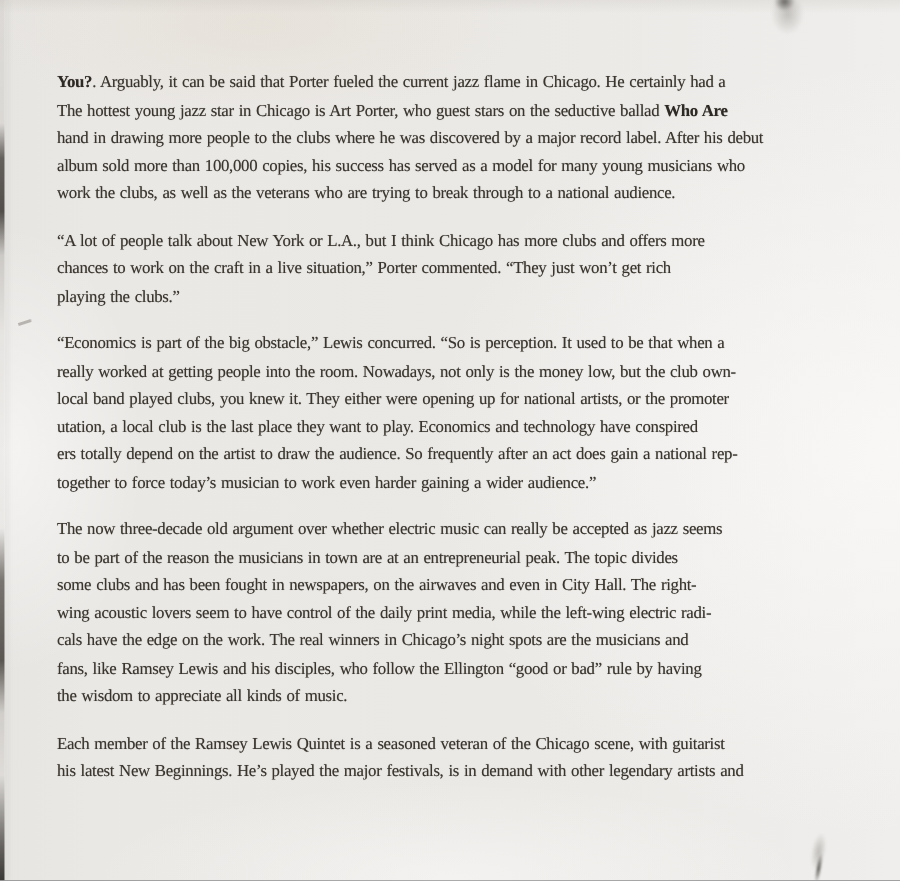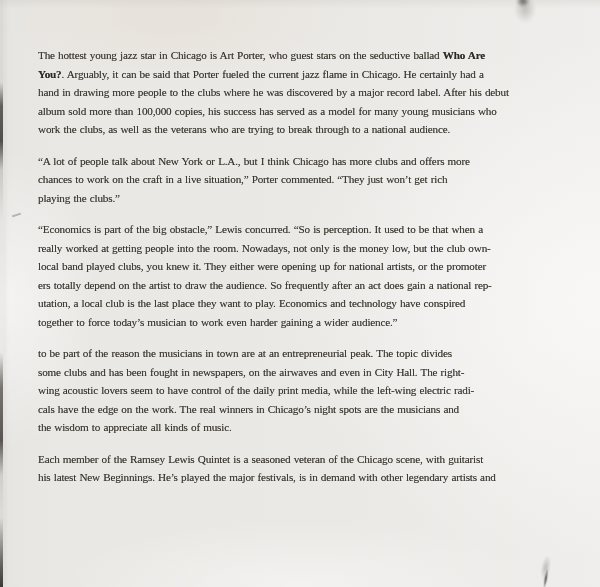--- a/index.html
+++ b/index.html
@@ -91,44 +91,46 @@
     background: rgba(95,90,85,0.38);
   }
 </style>
 </head>
 <body>
 
 <div class="page">
 
   <div class="text-block">
       <div class="paragraph">
+        <div class="line"><span class="seg-bold">You?</span><span class="seg-normal">. Arguably, it can be said that Porter fueled the current jazz flame in Chicago. He certainly had a</span></div>
         <div class="line"><span class="seg-normal">The hottest young jazz star in Chicago is Art Porter, who guest stars on the seductive ballad </span><span class="seg-bold">Who Are</span></div>
-        <div class="line"><span class="seg-bold">You?</span><span class="seg-normal">. Arguably, it can be said that Porter fueled the current jazz flame in Chicago. He certainly had a</span></div>
         <div class="line"><span class="seg-normal">hand in drawing more people to the clubs where he was discovered by a major record label. After his debut</span></div>
         <div class="line"><span class="seg-normal">album sold more than 100,000 copies, his success has served as a model for many young musicians who</span></div>
         <div class="line"><span class="seg-normal">work the clubs, as well as the veterans who are trying to break through to a national audience.</span></div>
       </div>
       <div class="paragraph">
         <div class="line"><span class="seg-normal">“A lot of people talk about New York or L.A., but I think Chicago has more clubs and offers more</span></div>
         <div class="line"><span class="seg-normal">chances to work on the craft in a live situation,” Porter commented. “They just won’t get rich</span></div>
         <div class="line"><span class="seg-normal">playing the clubs.”</span></div>
       </div>
       <div class="paragraph">
         <div class="line"><span class="seg-normal">“Economics is part of the big obstacle,” Lewis concurred. “So is perception. It used to be that when a</span></div>
         <div class="line"><span class="seg-normal">really worked at getting people into the room. Nowadays, not only is the money low, but the club own-</span></div>
         <div class="line"><span class="seg-normal">local band played clubs, you knew it. They either were opening up for national artists, or the promoter</span></div>
+        <div class="line"><span class="seg-normal">utation, a local club is the last place they want to play. Economics and technology have conspired</span></div>
         <div class="line"><span class="seg-normal">ers totally depend on the artist to draw the audience. So frequently after an act does gain a national rep-</span></div>
-        <div class="line"><span class="seg-normal">utation, a local club is the last place they want to play. Economics and technology have conspired</span></div>
         <div class="line"><span class="seg-normal">together to force today’s musician to work even harder gaining a wider audience.”</span></div>
       </div>
       <div class="paragraph">
+        <div class="line"><span class="seg-normal">The now three-decade old argument over whether electric music can really be accepted as jazz seems</span></div>
         <div class="line"><span class="seg-normal">to be part of the reason the musicians in town are at an entrepreneurial peak. The topic divides</span></div>
         <div class="line"><span class="seg-normal">some clubs and has been fought in newspapers, on the airwaves and even in City Hall. The right-</span></div>
         <div class="line"><span class="seg-normal">wing acoustic lovers seem to have control of the daily print media, while the left-wing electric radi-</span></div>
         <div class="line"><span class="seg-normal">cals have the edge on the work. The real winners in Chicago’s night spots are the musicians and</span></div>
+        <div class="line"><span class="seg-normal">fans, like Ramsey Lewis and his disciples, who follow the Ellington “good or bad” rule by having</span></div>
         <div class="line"><span class="seg-normal">the wisdom to appreciate all kinds of music.</span></div>
       </div>
       <div class="paragraph">
         <div class="line"><span class="seg-normal">Each member of the Ramsey Lewis Quintet is a seasoned veteran of the Chicago scene, with guitarist</span></div>
         <div class="line"><span class="seg-normal">his latest </span><span class="seg-italic">New Beginnings.</span><span class="seg-normal"> He’s played the major festivals, is in demand with other legendary artists and</span></div>
       </div>
     </div>
 
   <div class="spine-shadow"></div>
   <div class="dash-mark"></div>

